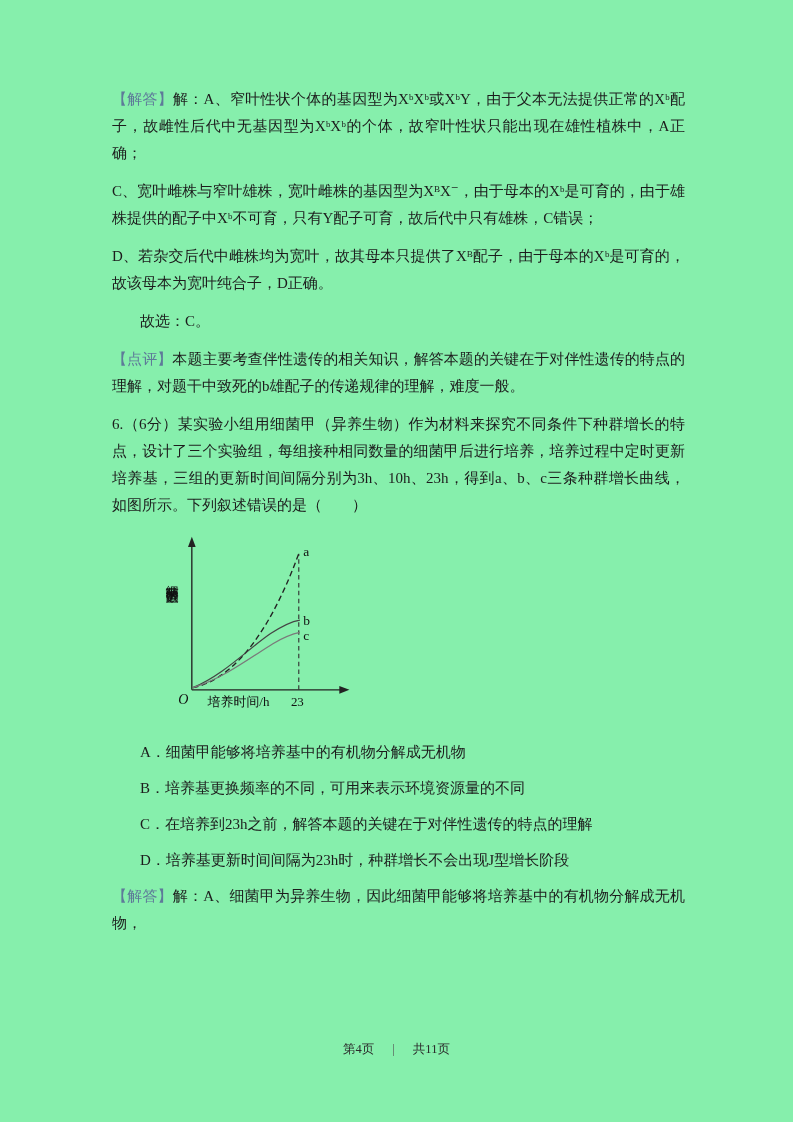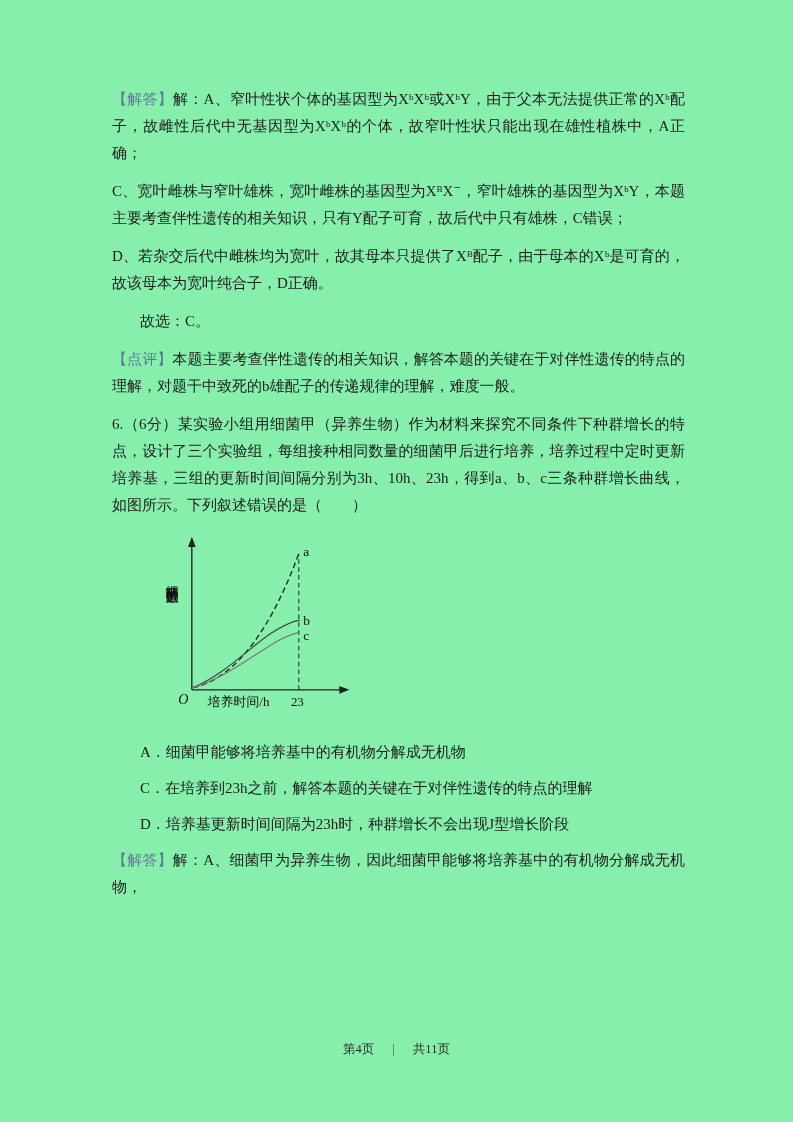--- a/index.html
+++ b/index.html
@@ -40,21 +40,21 @@
   .footer .sep{color:#555;}
 </style>
 </head>
 <body>
 
 <div class="page">
 
   <p><span class="label">【解答】</span><span>解：A、窄叶性状个体的基因型为XᵇXᵇ或XᵇY，由于父本无法提供正常的Xᵇ配子，故雌性后代中无基因型为XᵇXᵇ的个体，故窄叶性状只能出现在雄性植株中，A正确；</span></p>
 
 
-  <p><span>C、宽叶雌株与窄叶雄株，宽叶雌株的基因型为XᴮX⁻，窄叶雄株的基因型为XᵇY，本题主要考查伴性遗传的相关知识，只有Y配子可育，故后代中只有雄株，C错误；</span></p>
+  <p><span>C、宽叶雌株与窄叶雄株，宽叶雌株的基因型为XᴮX⁻，由于母本的Xᵇ是可育的，由于雄株提供的配子中Xᵇ不可育，只有Y配子可育，故后代中只有雄株，C错误；</span></p>
 
   <p><span>D、若杂交后代中雌株均为宽叶，故其母本只提供了Xᴮ配子，由于母本的Xᵇ是可育的，故该母本为宽叶纯合子，D正确。</span></p>
 
   <p class="indent1">故选：C。</p>
 
   <p><span class="label">【点评】</span><span>本题主要考查伴性遗传的相关知识，解答本题的关键在于对伴性遗传的特点的理解，对题干中致死的b雄配子的传递规律的理解，难度一般。</span></p>
 
   <p class="q-gap">6.（6分）某实验小组用细菌甲（异养生物）作为材料来探究不同条件下种群增长的特点，设计了三个实验组，每组接种相同数量的细菌甲后进行培养，培养过程中定时更新培养基，三组的更新时间间隔分别为3h、10h、23h，得到a、b、c三条种群增长曲线，如图所示。下列叙述错误的是（　　）</p>
 
   <div class="chart-wrap">
@@ -76,20 +76,21 @@
       <text class="chart-letter" x="129" y="98">c</text>
 
       <text class="chart-text ylab" x="13" y="40">细菌甲的数量</text>
       <text class="chart-text origin" x="18" y="155">O</text>
       <text class="chart-text" x="44" y="156">培养时间/h</text>
       <text class="chart-text" x="118" y="156">23</text>
     </svg>
   </div>
 
   <p class="opt">A．细菌甲能够将培养基中的有机物分解成无机物</p>
+  <p class="opt">B．培养基更换频率的不同，可用来表示环境资源量的不同</p>
   <p class="opt">C．在培养到23h之前，解答本题的关键在于对伴性遗传的特点的理解</p>
   <p class="opt">D．培养基更新时间间隔为23h时，种群增长不会出现J型增长阶段</p>
 
 
   <p><span class="label">【解答】</span><span>解：A、细菌甲为异养生物，因此细菌甲能够将培养基中的有机物分解成无机物，</span></p>
 
   <div class="footer">
     <span>第4页</span><span class="sep">|</span><span>共11页</span>
   </div>
 

